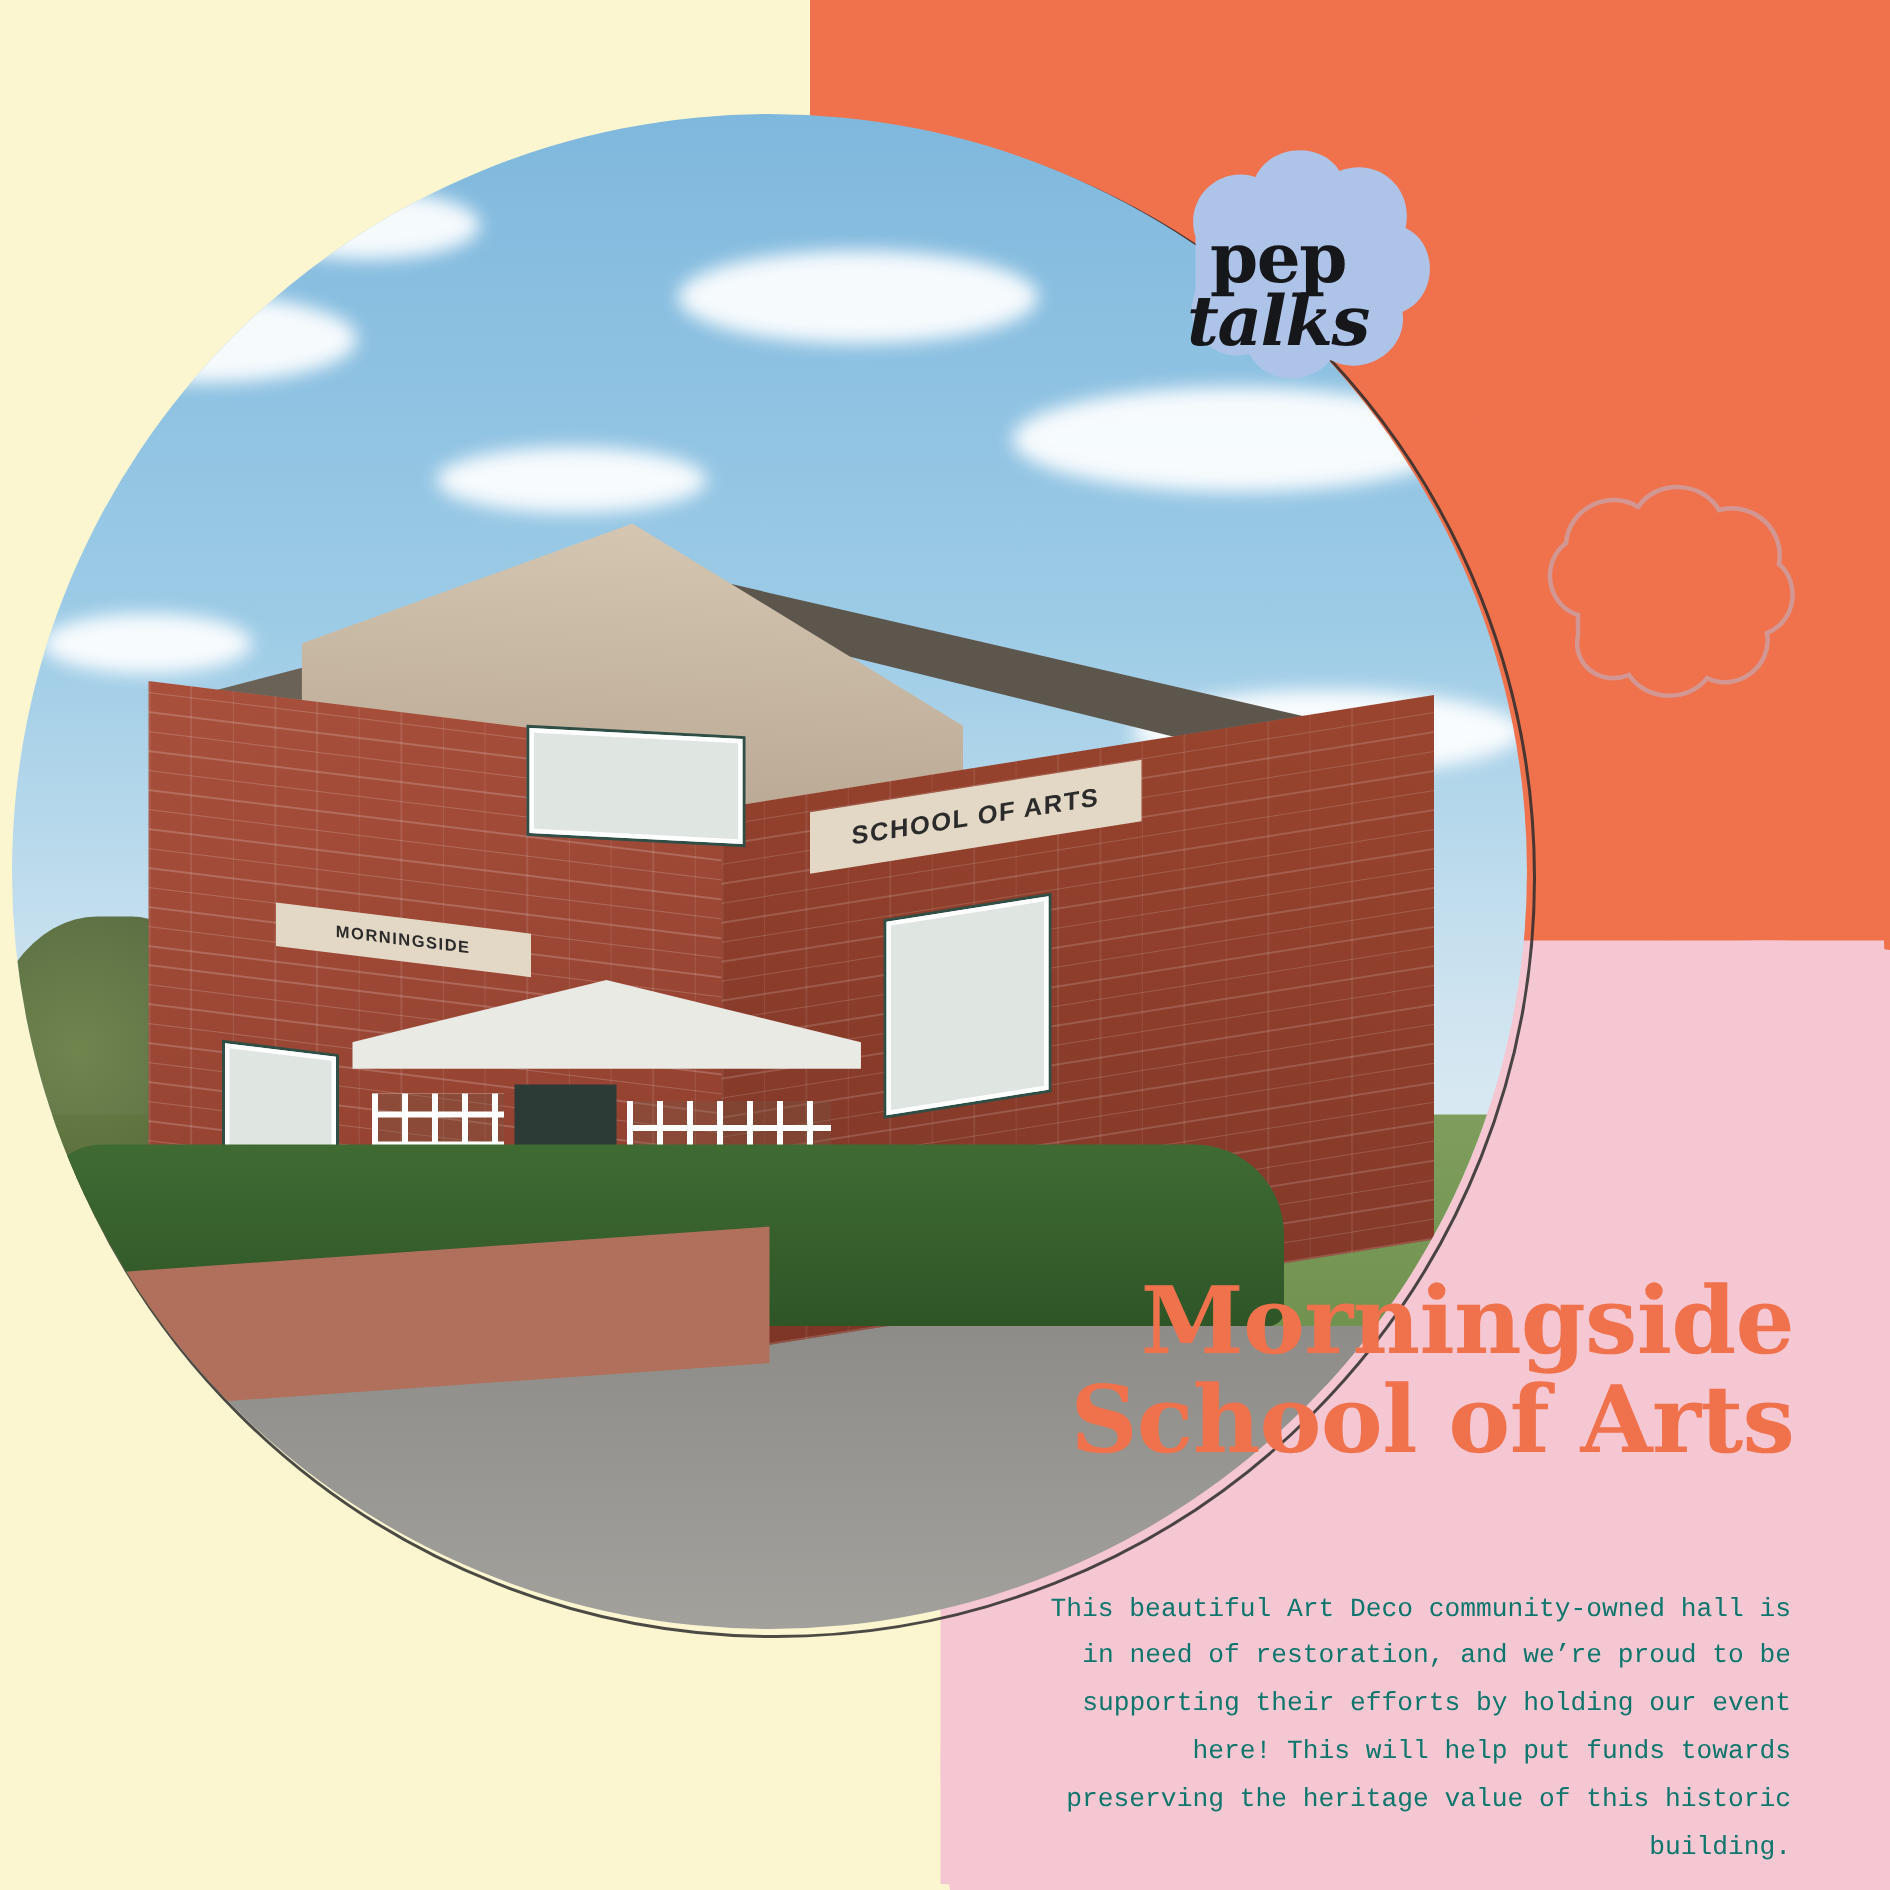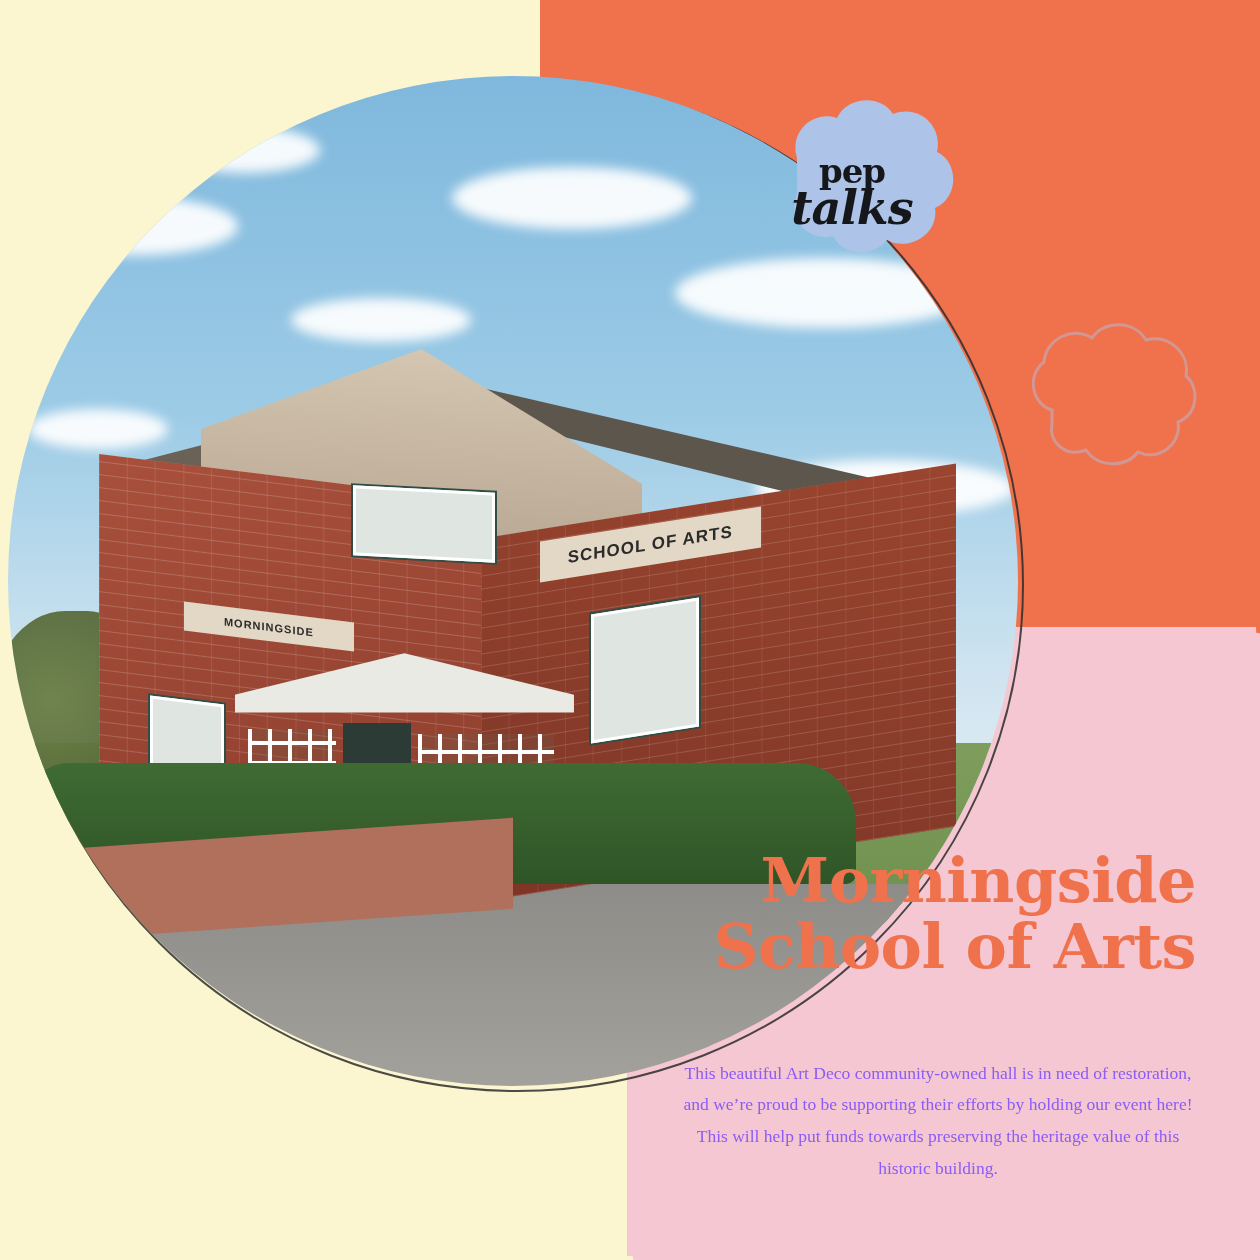--- a/index.html
+++ b/index.html
@@ -283,21 +283,21 @@
     inset: 0;
     display: flex;
     flex-direction: column;
     align-items: center;
     justify-content: center;
     color: #16171a;
     font-family: "DejaVu Serif", serif;
     font-weight: bold;
     line-height: 0.92;
   }
-  .badge-text .l1 { font-size: 34px; letter-spacing: -1px; text-align: right; }
+  .badge-text .l1 { font-size: 46px; letter-spacing: -1px; text-align: right; }
   .badge-text .l2 { font-size: 46px; letter-spacing: -1px; font-style: italic; }
 
   
   .headline {
     position: absolute;
     right: 64px;
     top: 848px;
     width: 700px;
     text-align: right;
     color: #F0724D;
@@ -306,25 +306,25 @@
     font-size: 62px;
     line-height: 1.06;
     letter-spacing: -0.5px;
   }
   .headline .line { display: block; }
   .body-copy {
     position: absolute;
     right: 66px;
     top: 1040px;
     width: 512px;
-    color: #8b5cf6;
-    font-family: Liberation Serif, serif;
+    color: #0f766e;
+    font-family: Liberation Mono, monospace;
     font-size: 17.5px;
     line-height: 1.82;
-    text-align: center;
+    text-align: right;
   }
 </style>
 </head>
 <body>
 
 <div id="poster">
 
   <div class="bg-cream"></div>
   <div class="bg-orange-top"></div>
   <div class="bg-orange-blob"></div>

